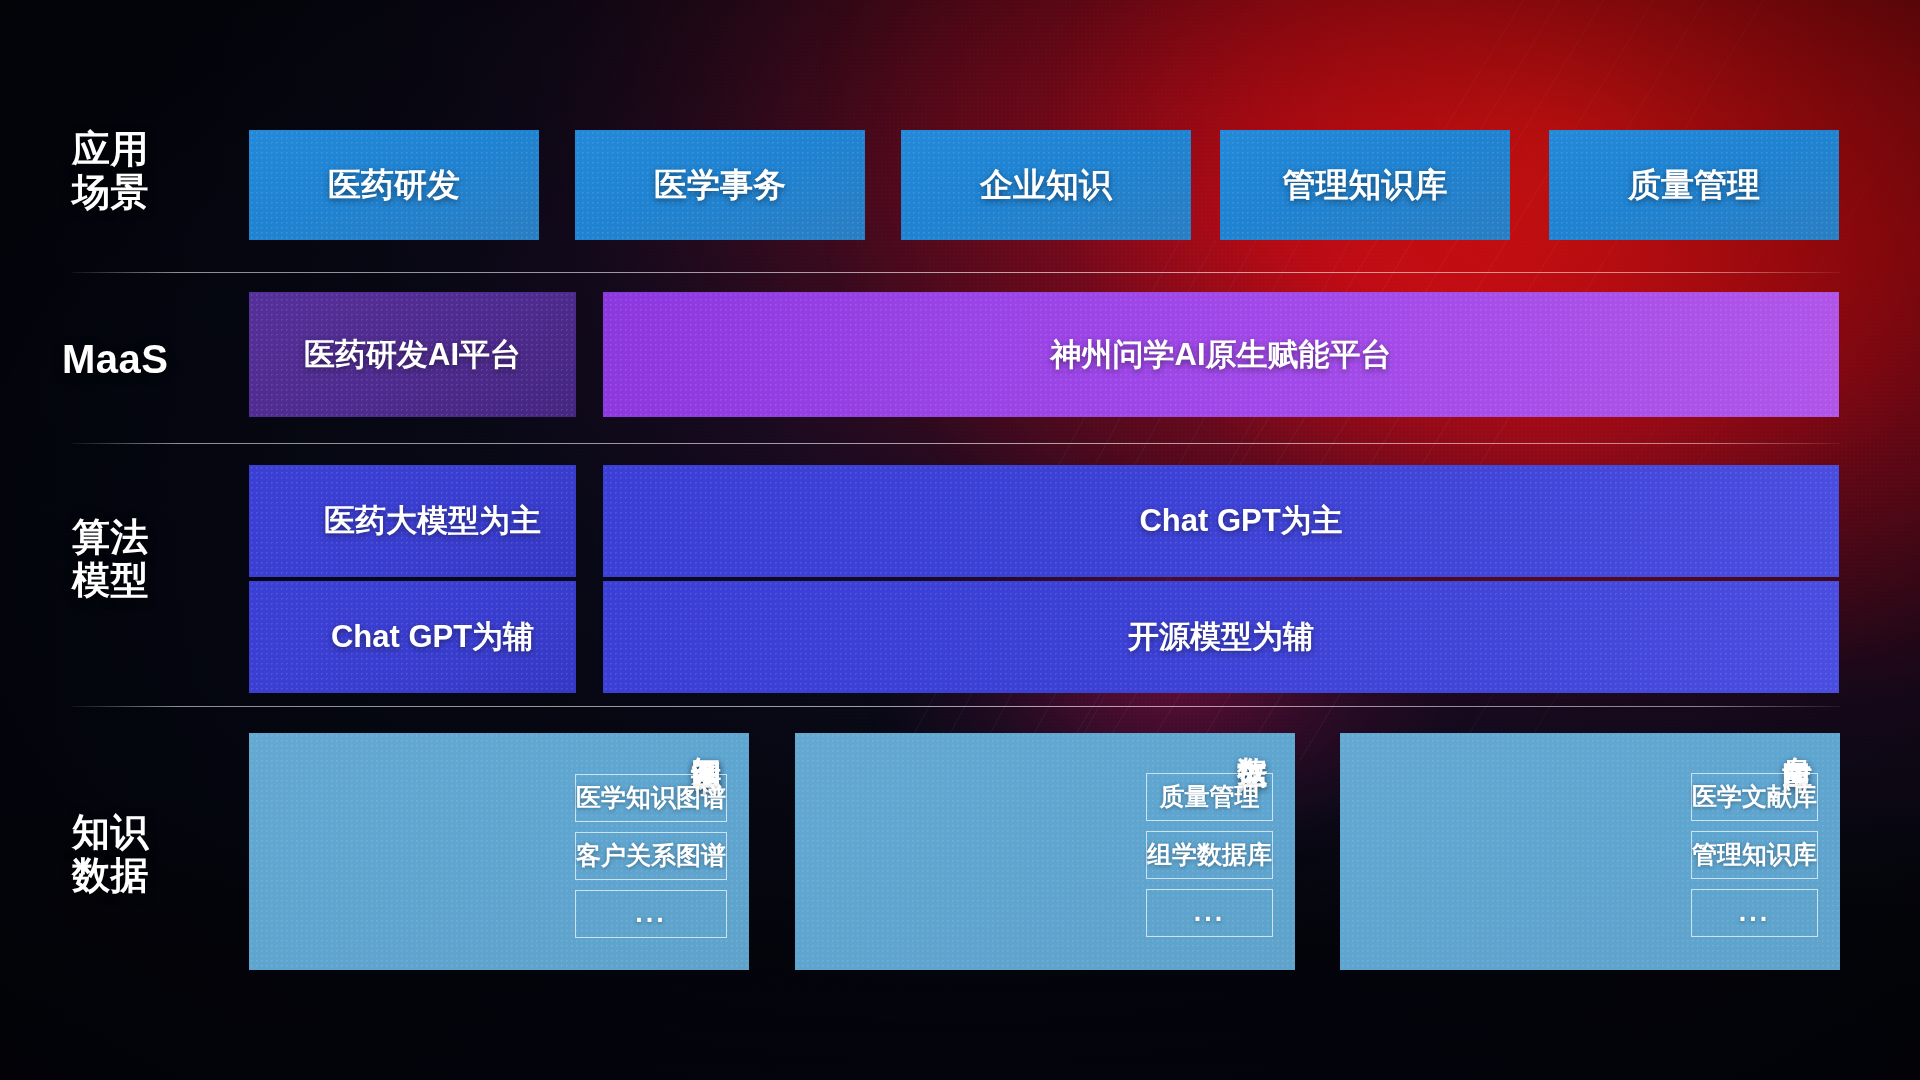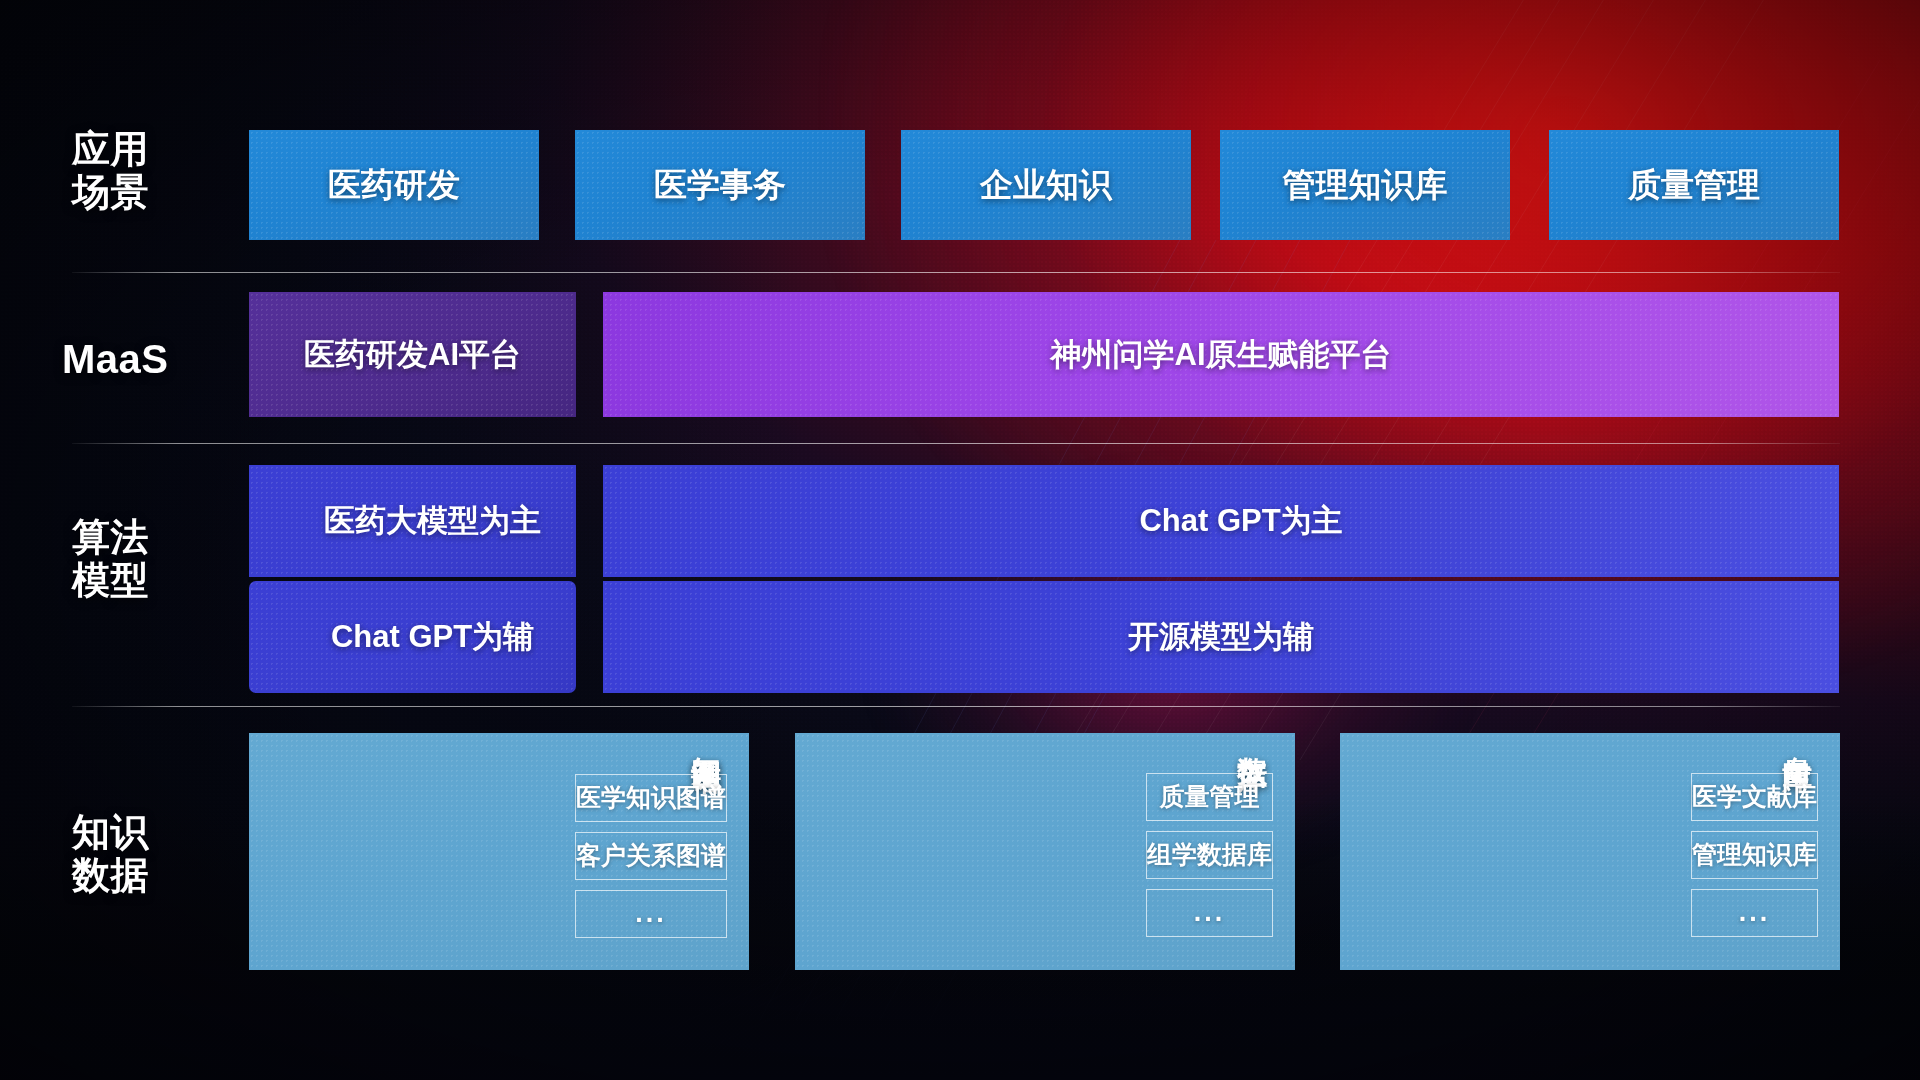--- a/index.html
+++ b/index.html
@@ -212,21 +212,21 @@
 模型</div>
 
   <div class="cell algo-left" style="left:249px; top:465px; width:327px; height:112px; font-size:31px;">
     <div class="tex"></div>
     <span class="lbl">医药大模型为主</span>
   </div>
   <div class="cell algo-right" style="left:603px; top:465px; width:1236px; height:112px; font-size:31px;padding-left:40px;">
     <div class="tex"></div>
     <span class="lbl">Chat GPT为主</span>
   </div>
-  <div class="cell algo-left" style="left:249px; top:581px; width:327px; height:112px; font-size:31px;border-radius:7px;">
+  <div class="cell algo-left" style="left:249px; top:581px; width:327px; height:112px; font-size:31px;">
     <div class="tex"></div>
     <span class="lbl">Chat GPT为辅</span>
   </div>
   <div class="cell algo-right" style="left:603px; top:581px; width:1236px; height:112px; font-size:31px;">
     <div class="tex"></div>
     <span class="lbl">开源模型为辅</span>
   </div>
 
   <div class="divider" style="left:72px; top:706px; width:1768px;"></div>
 

